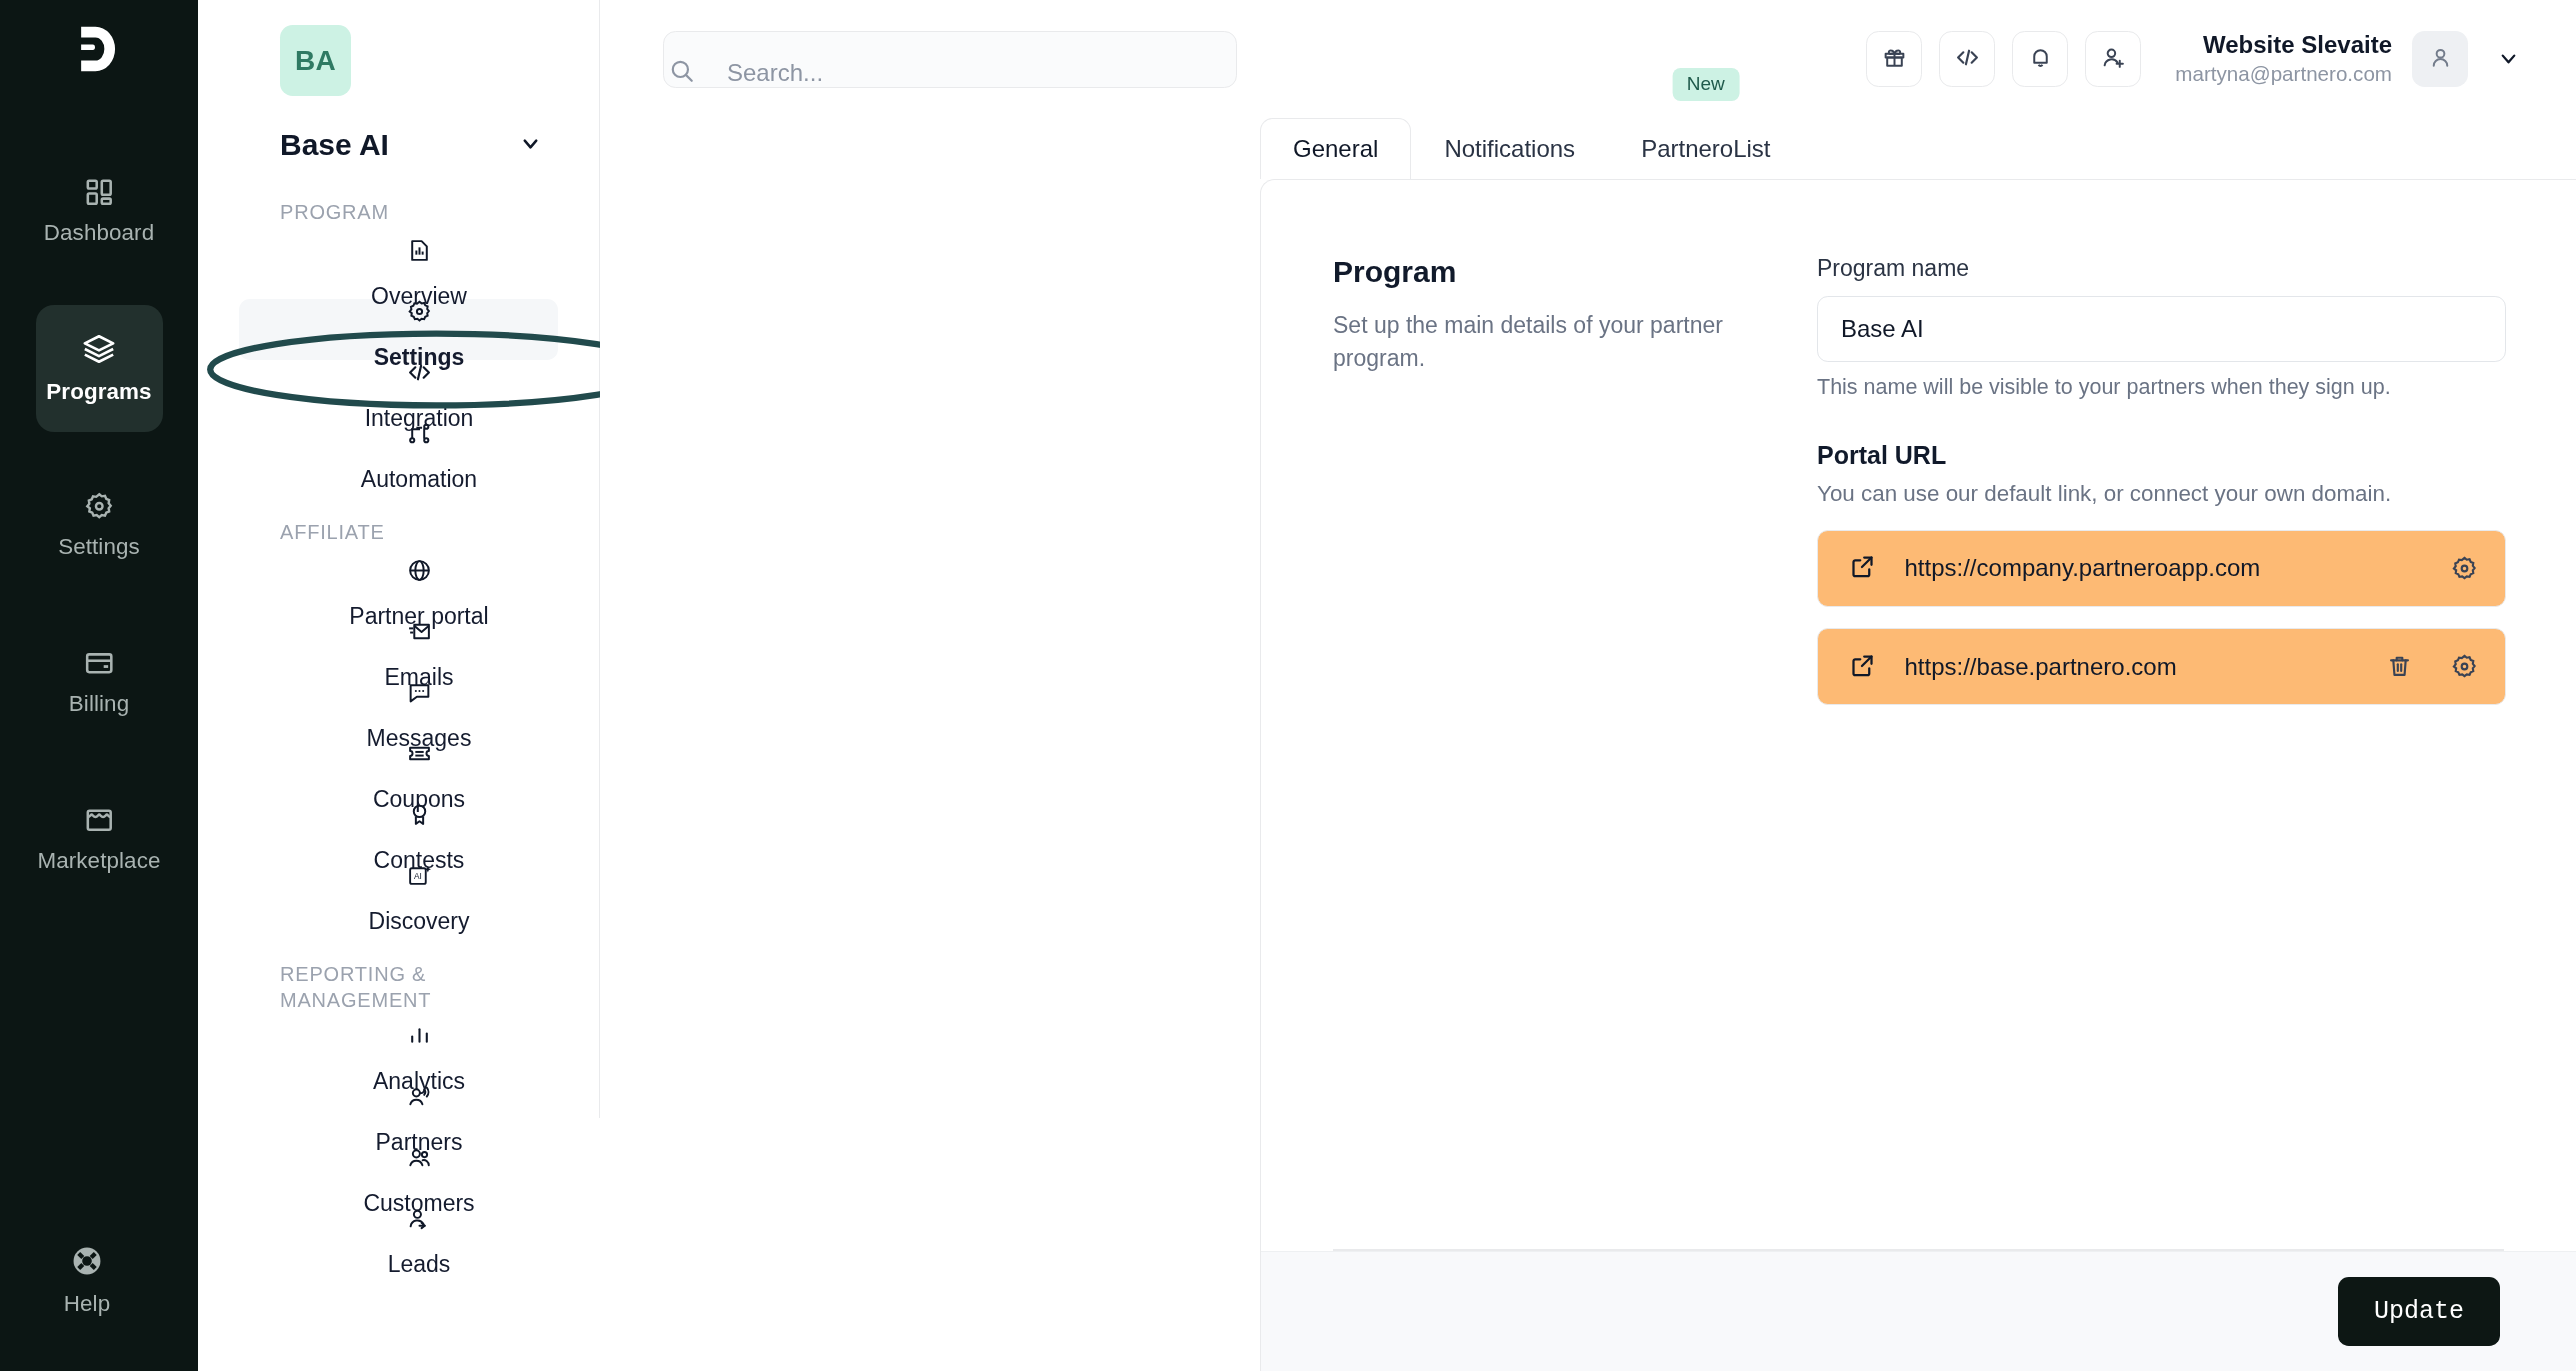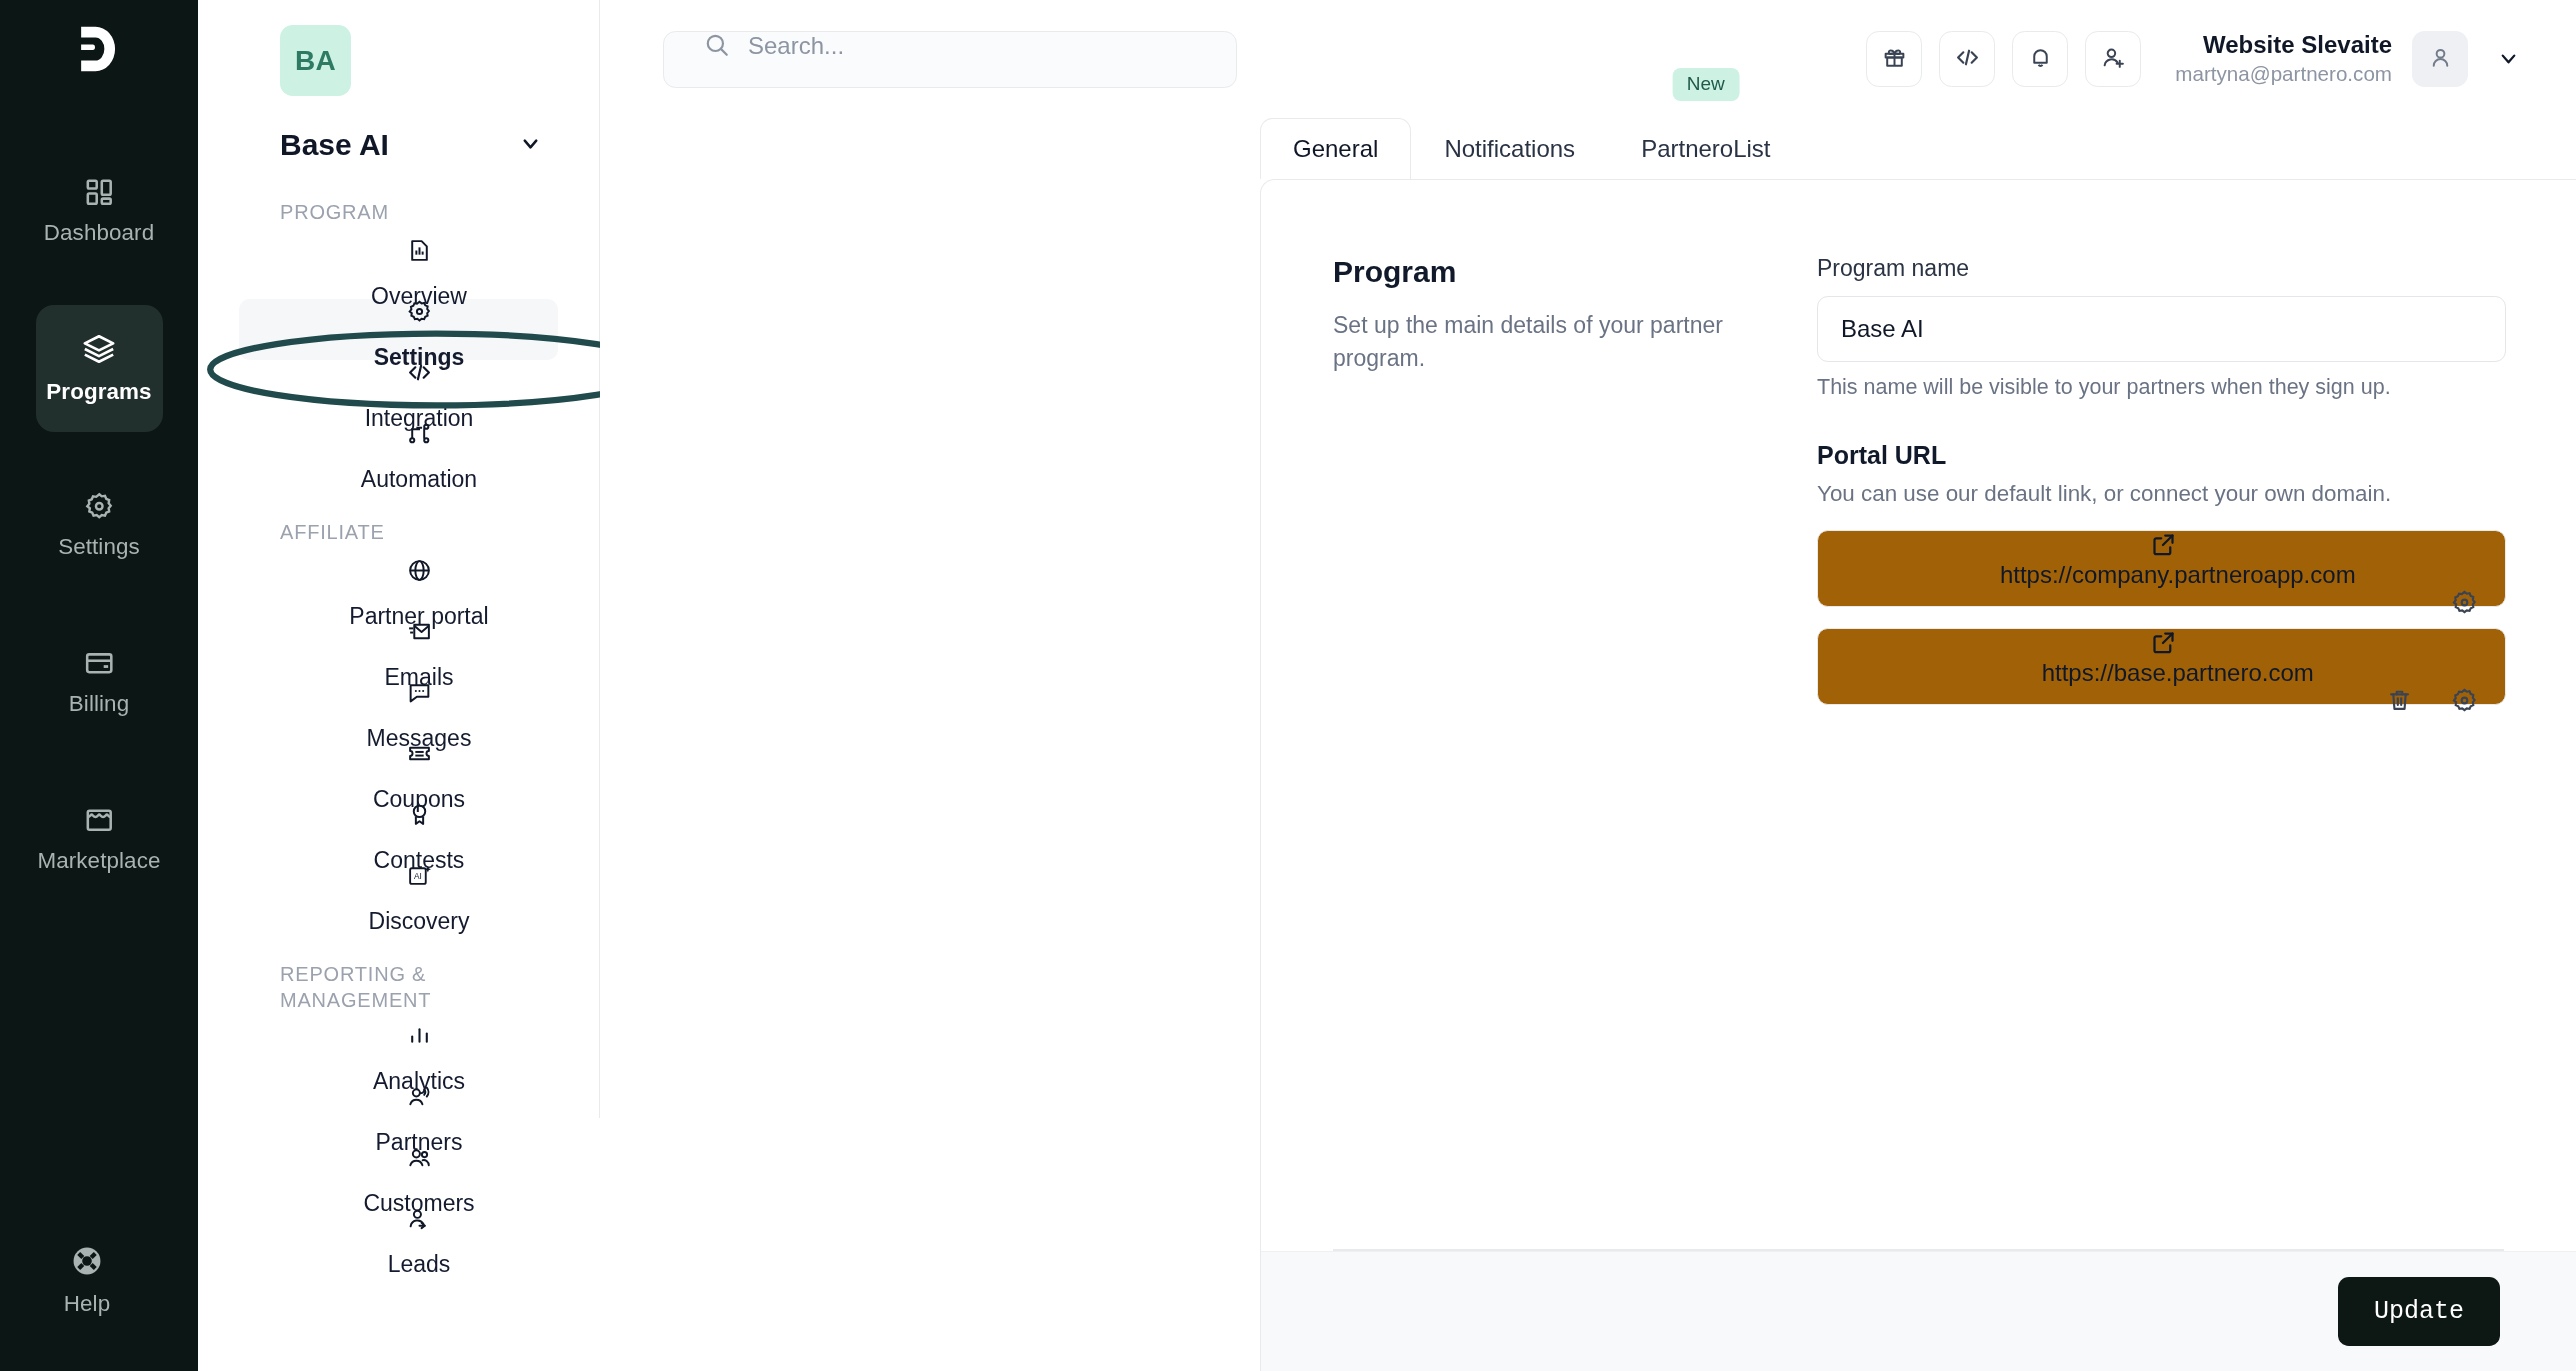--- a/index.html
+++ b/index.html
@@ -62,22 +62,22 @@
   .side-item svg { flex: 0 0 auto; display:block; }
   .annot-ellipse { position: absolute; left: 5.4px; top: 329px; pointer-events: none; }
 
   
   .main { flex: 1; height: 1371px; display: flex; flex-direction: column;
           background:#ffffff; position: relative; min-width:0; }
   .topbar { height: 118px; flex: 0 0 118px; display: flex; align-items: center;
             padding: 0 47px 0 63px; }
   .search-box {
     width: 574px; height: 57px; border: 1.8px solid #e9eaec; border-radius: 12.6px;
-    background: #fafbfc; display: flex; align-items: flex-start; gap: 18px;
-    padding: 0 40px; cursor: text;
+    background: #fafbfc; display: flex; align-items: flex-end; gap: 32px;
+    padding: 0 5px; cursor: text;
   }
   .search-input {
     border: none; outline: none; background: transparent;
     font-family: "Liberation Sans", sans-serif; font-size: 24px; color: #8d95a3;
     width: 100%;
   }
   .search-input::placeholder { color: #8d95a3; }
   .top-actions { margin-left: auto; display: flex; align-items: center; gap: 17px; }
   .icon-btn {
     width: 56px; height: 56px; border: 1.8px solid #e9eaec; border-radius: 12.6px;
@@ -129,22 +129,21 @@
     width: 100%; height: 66px; border: 1.8px solid #e3e6ea; border-radius: 10.8px;
     padding: 0 23px; font-family: "Liberation Sans", sans-serif; font-size: 24px;
     color: #101828; background: #ffffff; outline: none;
   }
   .field-help { font-size: 21.5px; color: #6a7384; margin-top: 12.6px; }
   .portal-head-label { font-size: 25px; font-weight: bold; color: #111a2b; margin-bottom: 10.8px; }
   .portal-head-desc { font-size: 22.4px; color: #6a7384; margin-bottom: 23px; }
   .url-row {
     height: 77px; border: 1.8px solid #e9eaec; border-radius: 10.8px;
     display: flex; align-items: center; padding: 0 27px 0 30.5px; margin-bottom: 21.5px;
-    background: #a16207;
-    flex-direction: column;
+    background: #fdba74;
   }
   .url-text { font-size: 24px; color: #101828; margin-left: 29px; }
   .url-actions { margin-left: auto; display: flex; align-items: center; gap: 38px; }
   .url-actions span { cursor: pointer; display: flex; }
   .divider { height: 1.8px; background: #e9eaec; margin: 30.5px 72px 0 72px; }
   .card-footer {
     height: 120px; flex: 0 0 120px; background: #f8f9fb;
     border-top: 1.8px solid #eef0f2;
     display: flex; align-items: center; justify-content: flex-end; padding-right: 76px;
   }

